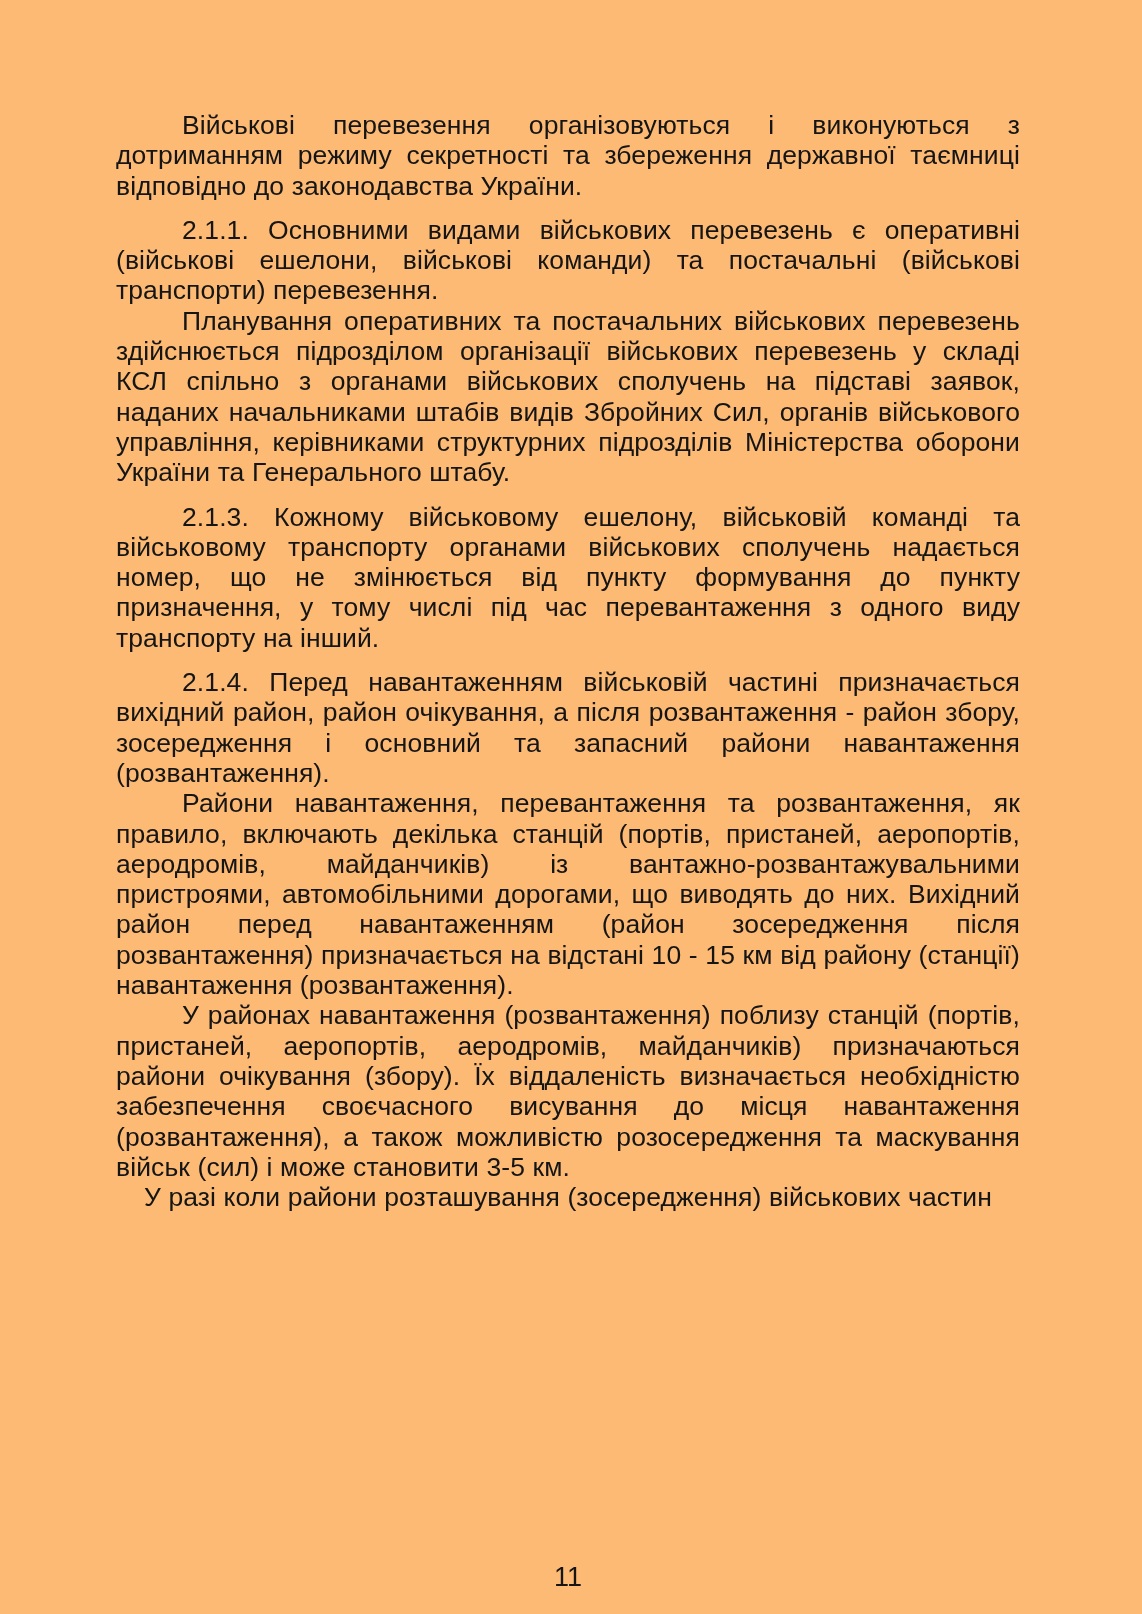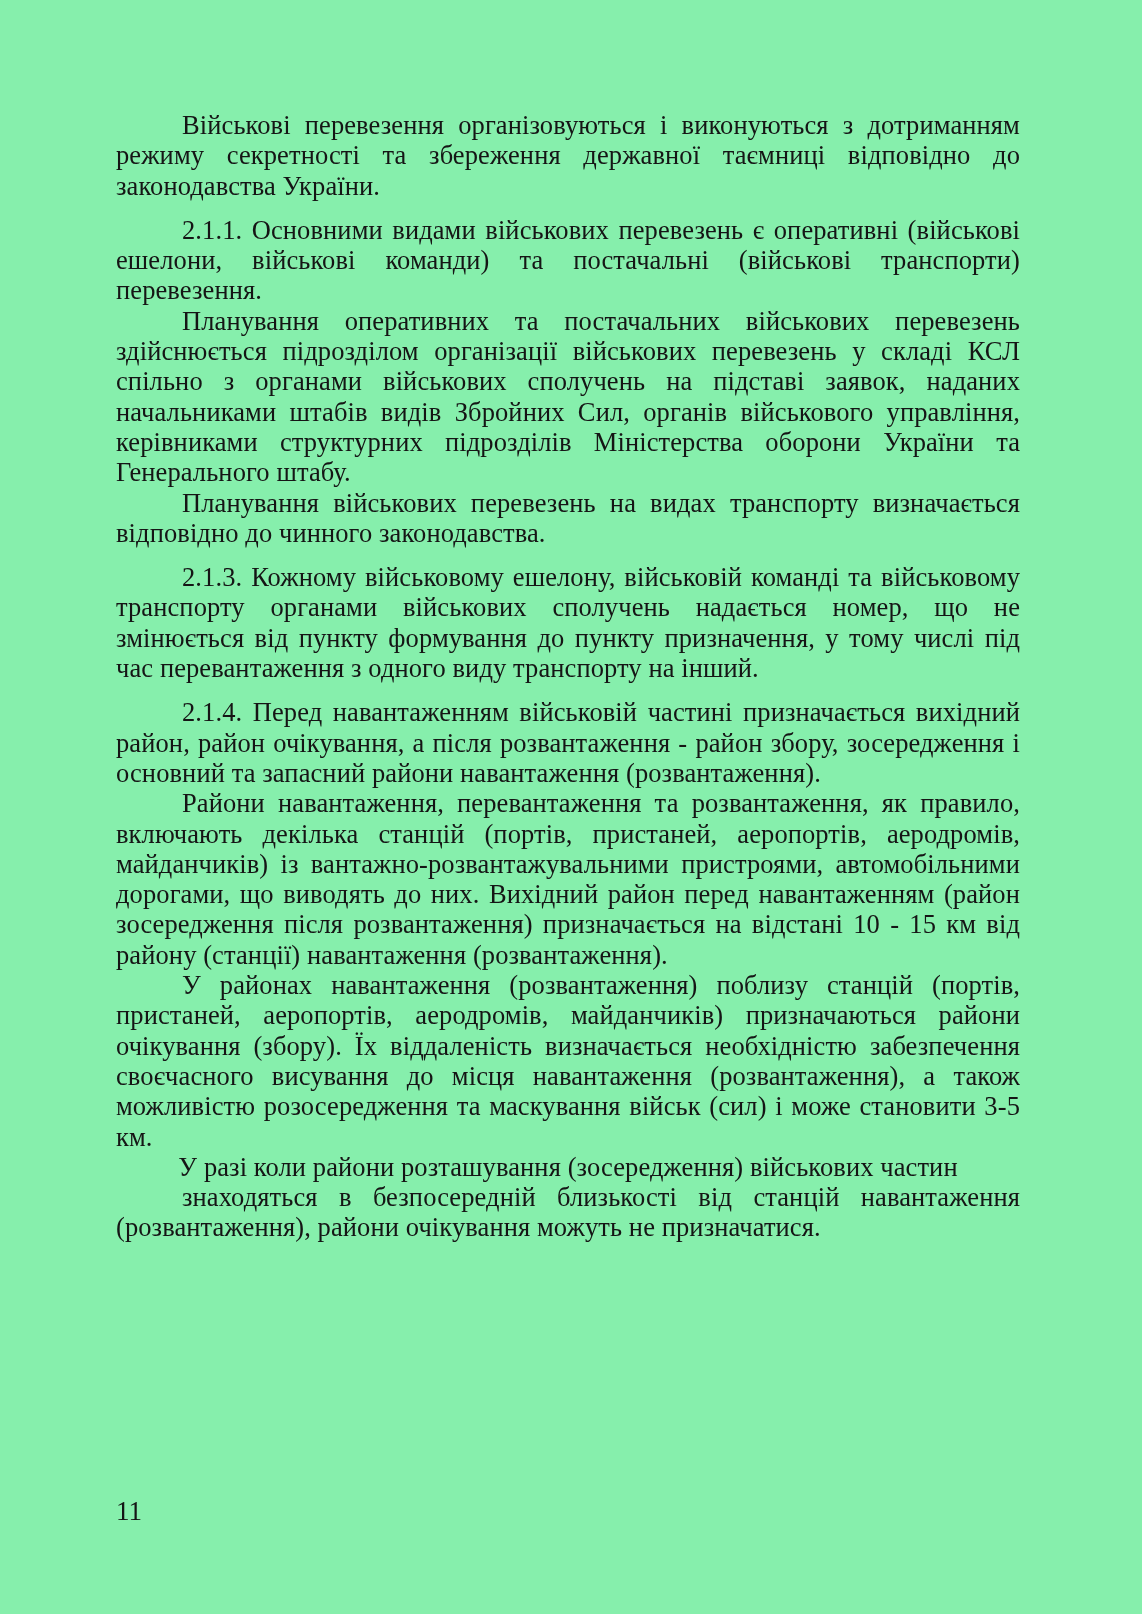--- a/index.html
+++ b/index.html
@@ -4,23 +4,23 @@
 <style>
   html, body {
     margin: 0;
     padding: 0;
     background: #ffffff;
   }
   .page {
     position: relative;
     width: 1142px;
     height: 1614px;
-    background: #86efac;
+    background: #fdba74;
     overflow: hidden;
-    font-family: Liberation Serif, serif;
+    font-family: Liberation Sans, sans-serif;
     color: #151515;
   }
   .content {
     position: absolute;
     left: 116px;
     top: 110px;
     width: 904px;
     font-size: 26.5px;
     line-height: 30.3px;
     text-align: justify;
@@ -32,39 +32,37 @@
   }
   .content p.gap-before {
     margin-top: 14px;
   }
   .content p.no-indent {
     text-indent: 0;
     text-align: center;
   }
   .page-number {
     position: absolute;
-    top: 1496px;
+    top: 1562px;
     left: 116px;
     width: 904px;
-    text-align: left;
+    text-align: center;
     font-size: 27px;
     line-height: 30px;
     color: #151515;
   }
 </style>
 </head>
 <body>
 
 <div class="page">
   <div class="content" id="paragraphs">
       <p>Військові перевезення організовуються і виконуються з дотриманням режиму секретності та збереження державної таємниці відповідно до законодавства України.</p>
       <p class="gap-before">2.1.1. Основними видами військових перевезень є оперативні (військові ешелони, військові команди) та постачальні (військові транспорти) перевезення.</p>
       <p>Планування оперативних та постачальних військових перевезень здійснюється підрозділом організації військових перевезень у складі КСЛ спільно з органами військових сполучень на підставі заявок, наданих начальниками штабів видів Збройних Сил, органів військового управління, керівниками структурних підрозділів Міністерства оборони України та Генерального штабу.</p>
-      <p>Планування військових перевезень на видах транспорту визначається відповідно до чинного законодавства.</p>
       <p class="gap-before">2.1.3. Кожному військовому ешелону, військовій команді та військовому транспорту органами військових сполучень надається номер, що не змінюється від пункту формування до пункту призначення, у тому числі під час перевантаження з одного виду транспорту на інший.</p>
       <p class="gap-before">2.1.4. Перед навантаженням військовій частині призначається вихідний район, район очікування, а після розвантаження - район збору, зосередження і основний та запасний райони навантаження (розвантаження).</p>
       <p>Райони навантаження, перевантаження та розвантаження, як правило, включають декілька станцій (портів, пристаней, аеропортів, аеродромів, майданчиків) із вантажно-розвантажувальними пристроями, автомобільними дорогами, що виводять до них. Вихідний район перед навантаженням (район зосередження після розвантаження) призначається на відстані 10 - 15 км від району (станції) навантаження (розвантаження).</p>
       <p>У районах навантаження (розвантаження) поблизу станцій (портів, пристаней, аеропортів, аеродромів, майданчиків) призначаються райони очікування (збору). Їх віддаленість визначається необхідністю забезпечення своєчасного висування до місця навантаження (розвантаження), а також можливістю розосередження та маскування військ (сил) і може становити 3-5 км.</p>
       <p class="no-indent">У разі коли райони розташування (зосередження) військових частин</p>
-      <p>знаходяться в безпосередній близькості від станцій навантаження (розвантаження), райони очікування можуть не призначатися.</p>
     </div>
   <div class="page-number">11</div>
 </div>
 
 </body></html>

